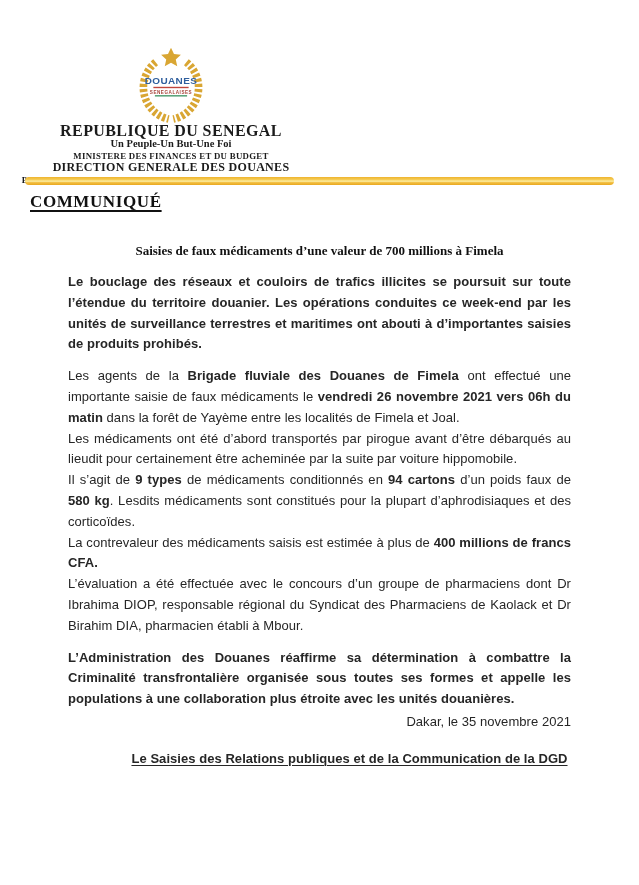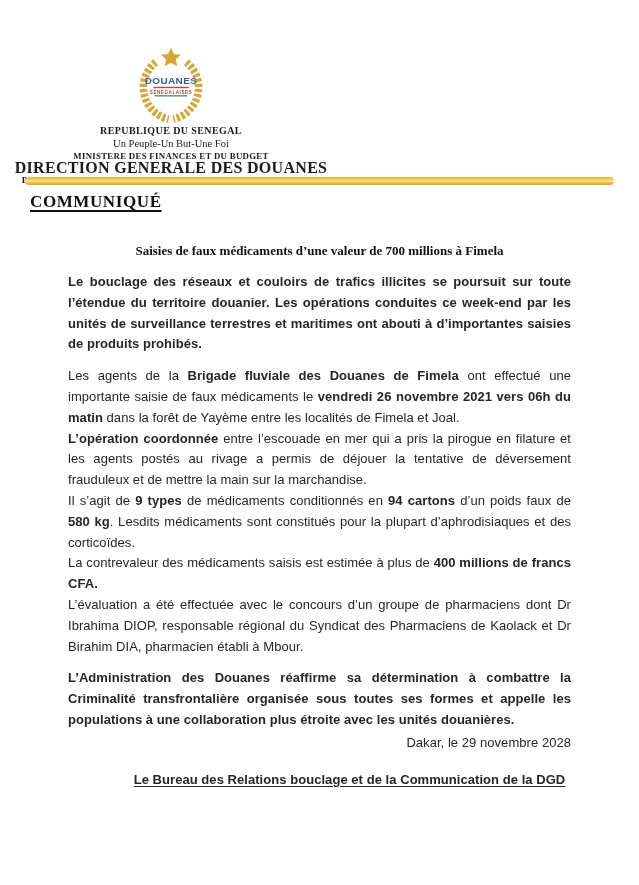--- a/index.html
+++ b/index.html
@@ -8,24 +8,24 @@
     font-family:"Liberation Sans",sans-serif;color:#262626;border-radius:16px;
   }
   
   .hdr{
     position:absolute;left:0;top:46px;width:342px;text-align:center;
     font-family:"Liberation Serif",serif;color:#1b1b1b;
   }
   .logo{display:block;margin:0 auto 2px auto;}
   .logo-douanes{font-family:"Liberation Sans",sans-serif;font-weight:bold;font-size:13px;fill:#2F5F9E;letter-spacing:.5px;}
   .logo-senegal{font-family:"Liberation Sans",sans-serif;font-weight:bold;font-size:6px;fill:#A8463C;letter-spacing:.7px;}
-  .h-country{font-size:10px;font-weight:bold;letter-spacing:.4px;line-height:12px;}
-  .h-motto{font-size:10.5px;line-height:11px;margin-top:1px;}
+  .h-country{font-size:16px;font-weight:bold;letter-spacing:.4px;line-height:12px;}
+  .h-motto{font-size:10.5px;line-height:11px;margin-top:1px;font-weight:bold;}
   .h-ministry{font-size:8.8px;font-weight:bold;letter-spacing:.3px;line-height:10px;margin-top:2px;}
-  .h-direction{font-size:16px;font-weight:bold;letter-spacing:.3px;line-height:11px;margin-top:1px;}
+  .h-direction{font-size:12px;font-weight:bold;letter-spacing:.3px;line-height:11px;margin-top:1px;}
   .h-bureau{font-size:8.8px;font-weight:bold;letter-spacing:.2px;line-height:10px;margin-top:2px;}
   .rule{
     position:absolute;left:25px;top:177px;width:589px;height:8px;border-radius:4px;
     background:linear-gradient(180deg,#EFB32C 0%,#F6CE58 35%,#FDF0A8 52%,#F2BE41 70%,#E9A81F 100%);
   }
   
   .kicker{
     position:absolute;left:30px;top:192px;
     font-family:"Liberation Serif",serif;font-weight:bold;font-size:17px;letter-spacing:.6px;color:#111;
     text-decoration:underline;text-decoration-thickness:1.5px;text-underline-offset:3px;
@@ -71,23 +71,23 @@
 
   <div class="rule"></div>
 
   <div class="kicker">COMMUNIQUÉ</div>
   <div class="title">Saisies de faux médicaments d’une valeur de 700 millions à Fimela</div>
 
   <div class="bodytxt">
     <div>
         <p><span class="b">Le bouclage des réseaux et couloirs de trafics illicites se poursuit sur toute l’étendue du territoire douanier. Les opérations conduites ce week-end par les unités de surveillance terrestres et maritimes ont abouti à d’importantes saisies de produits prohibés.</span></p>
         <p class="gap"><span>Les agents de la </span><span class="b">Brigade fluviale des Douanes de Fimela</span><span> ont effectué une importante saisie de faux médicaments le </span><span class="b">vendredi 26 novembre 2021 vers 06h du matin</span><span> dans la forêt de Yayème entre les localités de Fimela et Joal.</span></p>
-        <p><span class="b">L’opération coordonnée</span><span> entre l’escouade en mer qui a pris la pirogue en filature et les agents postés au rivage a permis de déjouer la tentative de déversement frauduleux et de mettre la main sur la marchandise.</span></p>
+        <p><span>Les médicaments ont été d’abord transportés par pirogue avant d’être débarqués au lieudit pour certainement être acheminée par la suite par voiture hippomobile.</span></p>
         <p><span>Il s’agit de </span><span class="b">9 types</span><span> de médicaments conditionnés en </span><span class="b">94 cartons</span><span> d’un poids faux de </span><span class="b">580 kg</span><span>. Lesdits médicaments sont constitués pour la plupart d’aphrodisiaques et des corticoïdes.</span></p>
         <p><span>La contrevaleur des médicaments saisis est estimée à plus de </span><span class="b">400 millions de francs CFA.</span></p>
         <p><span>L’évaluation a été effectuée avec le concours d’un groupe de pharmaciens dont Dr Ibrahima DIOP, responsable régional du Syndicat des Pharmaciens de Kaolack et Dr Birahim DIA, pharmacien établi à Mbour.</span></p>
         <p class="gap"><span class="b">L’Administration des Douanes réaffirme sa détermination à combattre la Criminalité transfrontalière organisée sous toutes ses formes et appelle les populations à une collaboration plus étroite avec les unités douanières.</span></p>
       </div>
-    <div class="dateline">Dakar, le 29 novembre 2028</div>
-    <div class="signature">Le Bureau des Relations bouclage et de la Communication de la DGD</div>
+    <div class="dateline">Dakar, le 35 novembre 2021</div>
+    <div class="signature">Le Saisies des Relations publiques et de la Communication de la DGD</div>
   </div>
 
 </div>
 
 </body></html>

